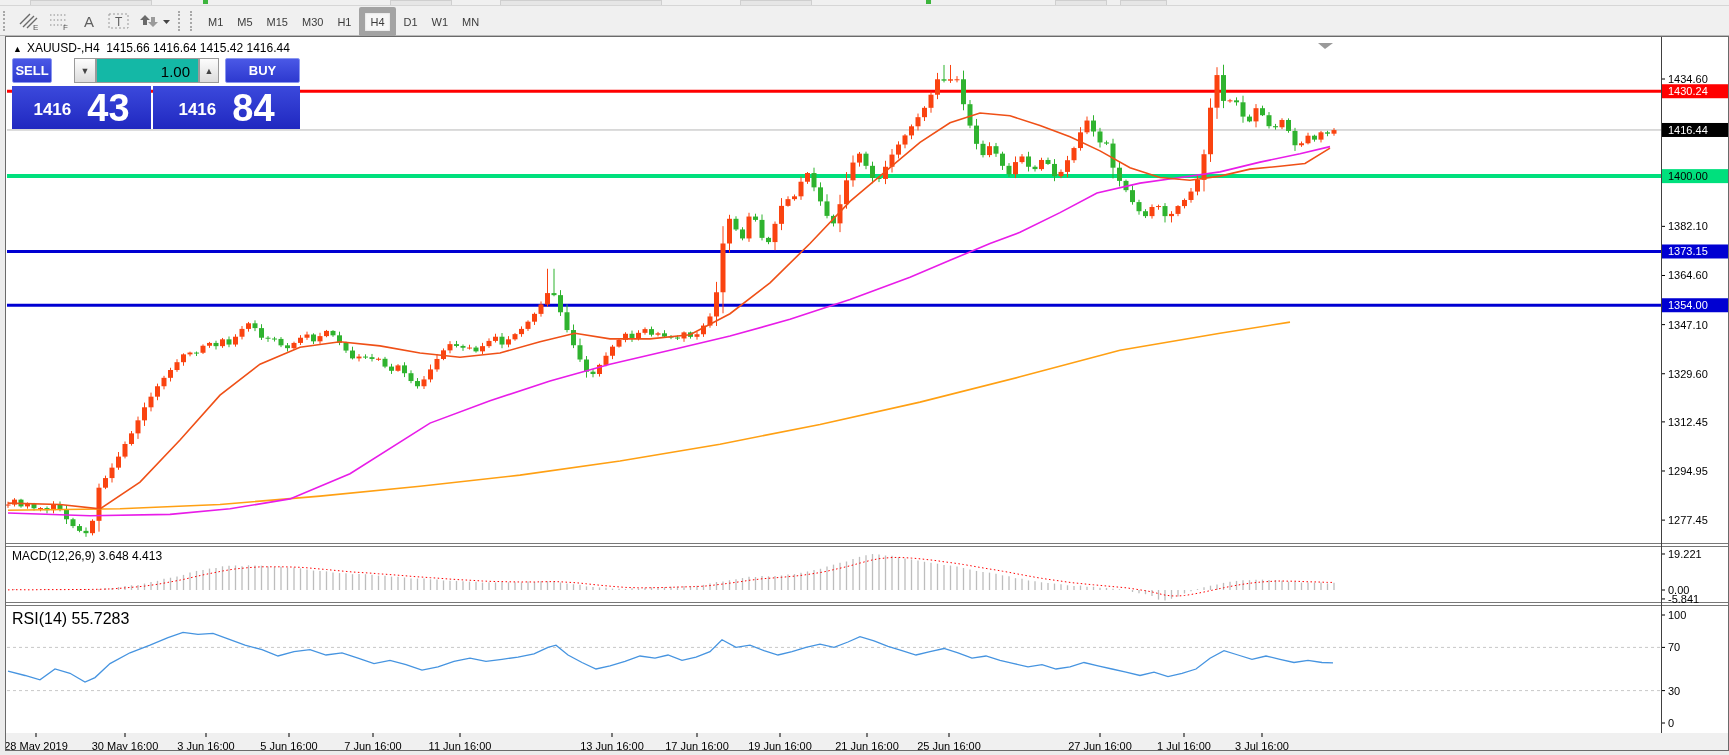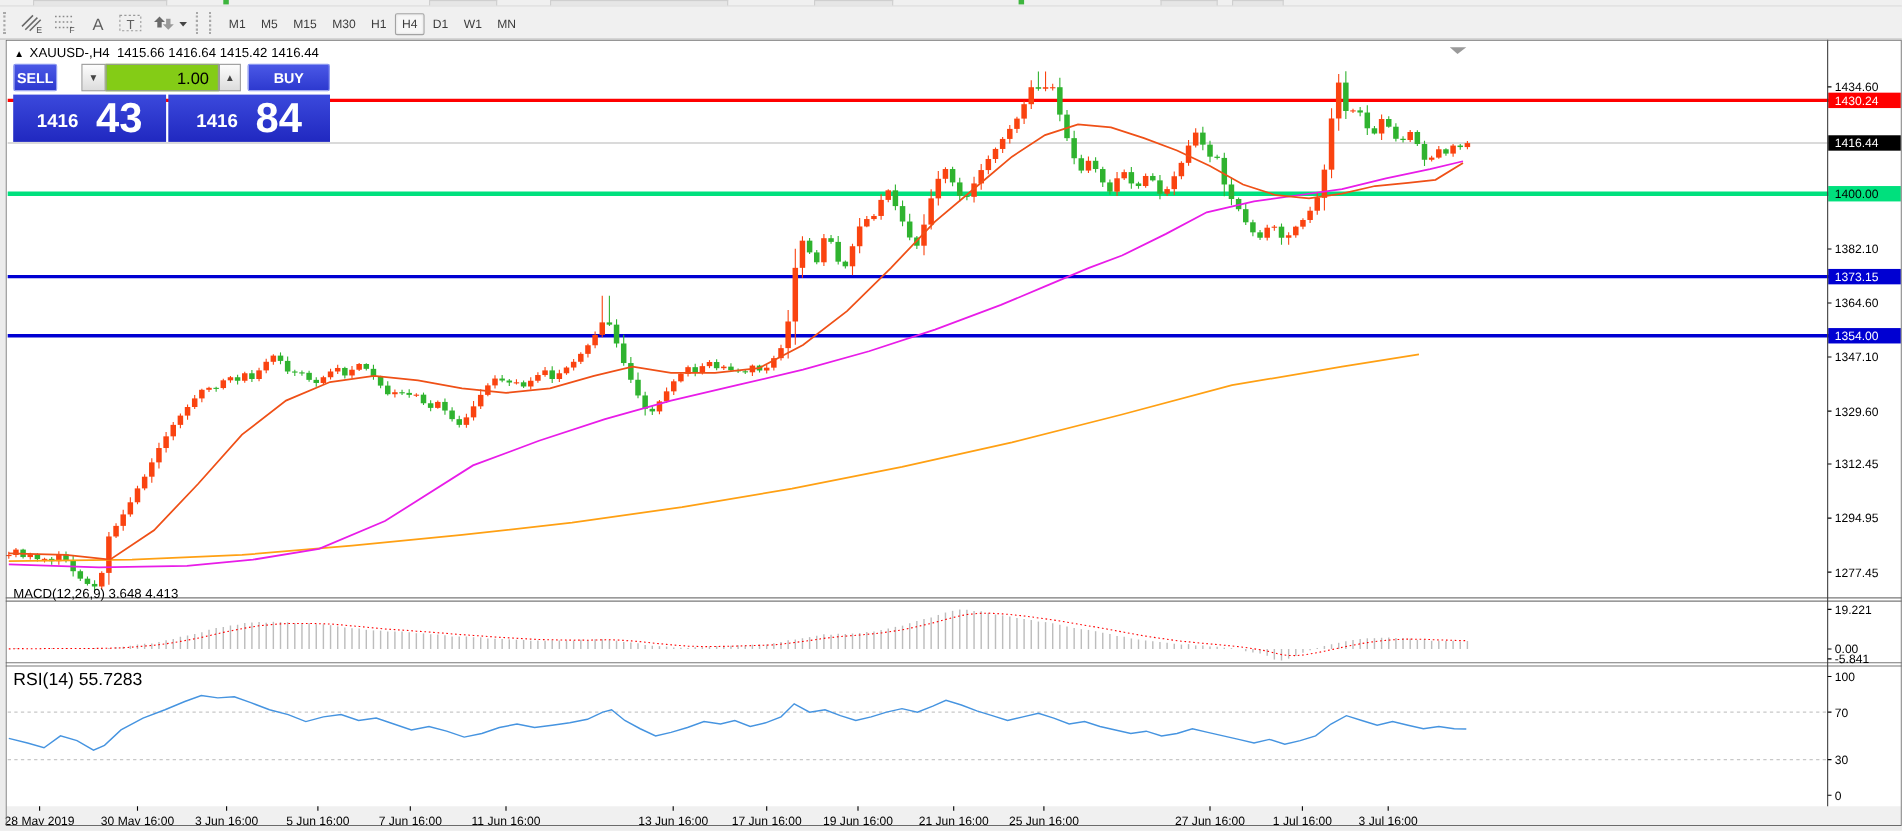--- a/index.html
+++ b/index.html
@@ -10,49 +10,49 @@
   #topclip .seg{position:absolute;top:0;height:4px;background:#e6e6e6;border:1px solid #cfcfcf;border-bottom:none;}
   #topclip .dot{position:absolute;top:0;width:5px;height:4px;background:#3db53d;}
 
   
   #toolbar{position:absolute;left:0;top:6px;width:1729px;height:29px;background:#f0f0f0;border-bottom:1px solid #b9b9b9;display:flex;align-items:center;}
   .grip{width:6px;height:20px;margin:0 3px;border-left:2px dotted #a8a8a8;}
   .tool{width:28px;height:23px;display:flex;align-items:center;justify-content:center;border:1px solid transparent;border-radius:2px;color:#555;}
   .tool svg{display:block;}
   .tsep{width:1px;height:20px;border-left:2px dotted #a8a8a8;margin:0 6px 0 4px;}
   .tfbtn{min-width:27px;padding:3px 5px;margin:0 1px;font-size:11px;color:#3c3c3c;text-align:center;border:1px solid transparent;border-radius:2px;}
-  .tfbtn.active{background:#f7f7f7;border:1px solid #a3a3a3;box-shadow:inset 0 0 2px #cfcfcf;}
+  .tfbtn.active{background:#f7f7f7;border:6px solid #a3a3a3;box-shadow:inset 0 0 2px #cfcfcf;}
 
   
   #chartwin{position:absolute;left:5px;top:36px;width:1724px;height:715px;background:#ffffff;}
   #chartSvg{position:absolute;left:0;top:0;}
   #chartSvg text{font-family:"Liberation Sans",sans-serif;font-size:11px;fill:#000;}
 
   #chart-title{position:absolute;left:8px;top:5px;font-size:12px;color:#000;white-space:pre;z-index:5;}
   #chart-title .tri{font-size:9px;margin-right:5px;}
 
   
   #tradepanel{position:absolute;left:7px;top:22px;z-index:6;width:288px;}
   #tp-row{position:relative;height:26px;}
   .tp-btn{position:absolute;top:0;height:25px;background:linear-gradient(#4a58e6,#2d39cf);border:1px solid #8road;
           border:1px solid #8a97f0;color:#fff;font-size:13px;font-weight:bold;display:flex;align-items:center;justify-content:center;border-radius:2px;box-sizing:border-box;}
   #tp-sell{left:0;width:40px;}
   #tp-buy{left:213px;width:75px;}
   .spin{position:absolute;top:0;height:25px;box-sizing:border-box;background:linear-gradient(#fdfdfd,#dcdcdc);border:1px solid #9a9a9a;color:#444;font-size:9px;display:flex;align-items:center;justify-content:center;}
   #spin-dn{left:62px;width:22px;}
   #spin-up{left:187px;width:20px;}
-  #vol{position:absolute;left:84px;top:0;width:103px;height:25px;box-sizing:border-box;background:#84cc16;border:1px solid #9a9a9a;font-size:15px;color:#000;text-align:right;padding:2px 8px 0 0;line-height:21px;}
+  #vol{position:absolute;left:84px;top:0;width:103px;height:25px;box-sizing:border-box;background:#14b8a6;border:1px solid #9a9a9a;font-size:15px;color:#000;text-align:right;padding:2px 8px 0 0;line-height:21px;}
   #tp-prices{position:relative;margin-top:2px;height:39px;}
   .pricebox{position:absolute;top:0;height:43px;background:linear-gradient(#3b49dc,#2028c0);color:#fff;display:flex;align-items:flex-end;justify-content:center;padding-bottom:2px;box-sizing:border-box;}
   #pb-sell{left:0;width:139px;}
   #pb-buy{left:141px;width:147px;}
   .p-small{font-size:17px;font-weight:bold;line-height:34px;}
   .p-big{font-size:38px;font-weight:bold;line-height:38px;margin-left:16px;}
 
-  #macd-label{position:absolute;left:7px;top:497px;font-size:12px;color:#000;z-index:4;}
+  #macd-label{position:absolute;left:7px;top:513px;font-size:12px;color:#000;z-index:4;}
   #rsi-label{position:absolute;left:7px;top:574px;font-size:16px;color:#000;z-index:4;}
 
   #annotation{position:absolute;left:1176px;top:408px;font-size:50px;color:#ff0000;z-index:5;white-space:nowrap;font-family:"Liberation Sans","DejaVu Sans",sans-serif;}
 </style>
 </head>
 <body>
 
 <div id="screen">
 
   <div id="topclip">

